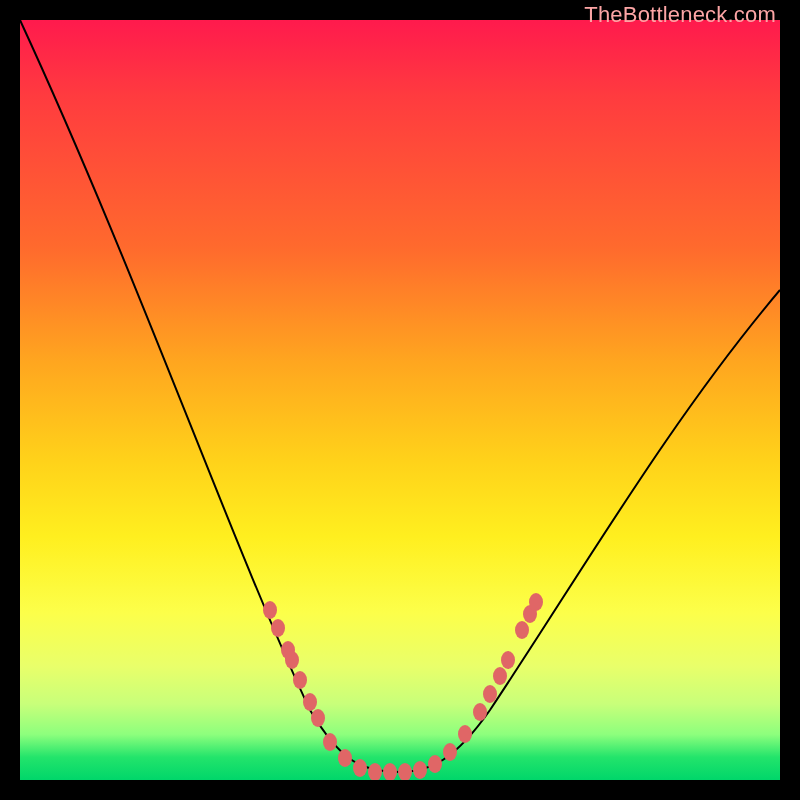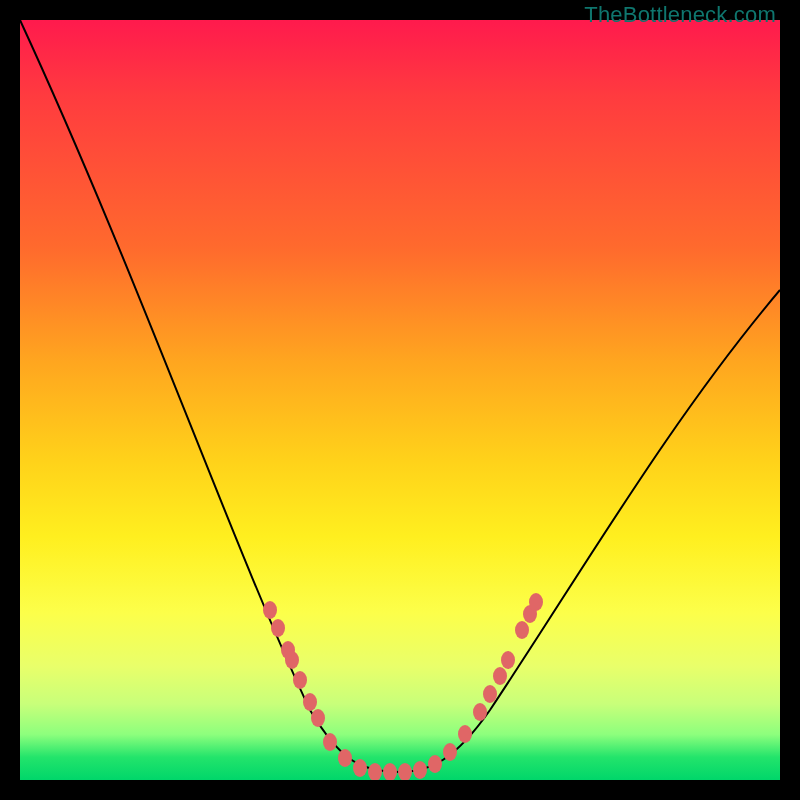--- a/index.html
+++ b/index.html
@@ -39,21 +39,21 @@
       #c8ff7a 90%,
       #8dff7d 94%,
       #23e46b 97%,
       #00d66a 100%
     );
   }
   .watermark {
     position: absolute;
     top: 2px;
     right: 24px;
-    color: #0f766e;
+    color: #fca5a5;
     font-size: 22px;
     font-weight: 500;
     letter-spacing: 0.2px;
     z-index: 5;
   }
   svg.curve {
     position: absolute;
     left: 0;
     top: 0;
     width: 760px;

